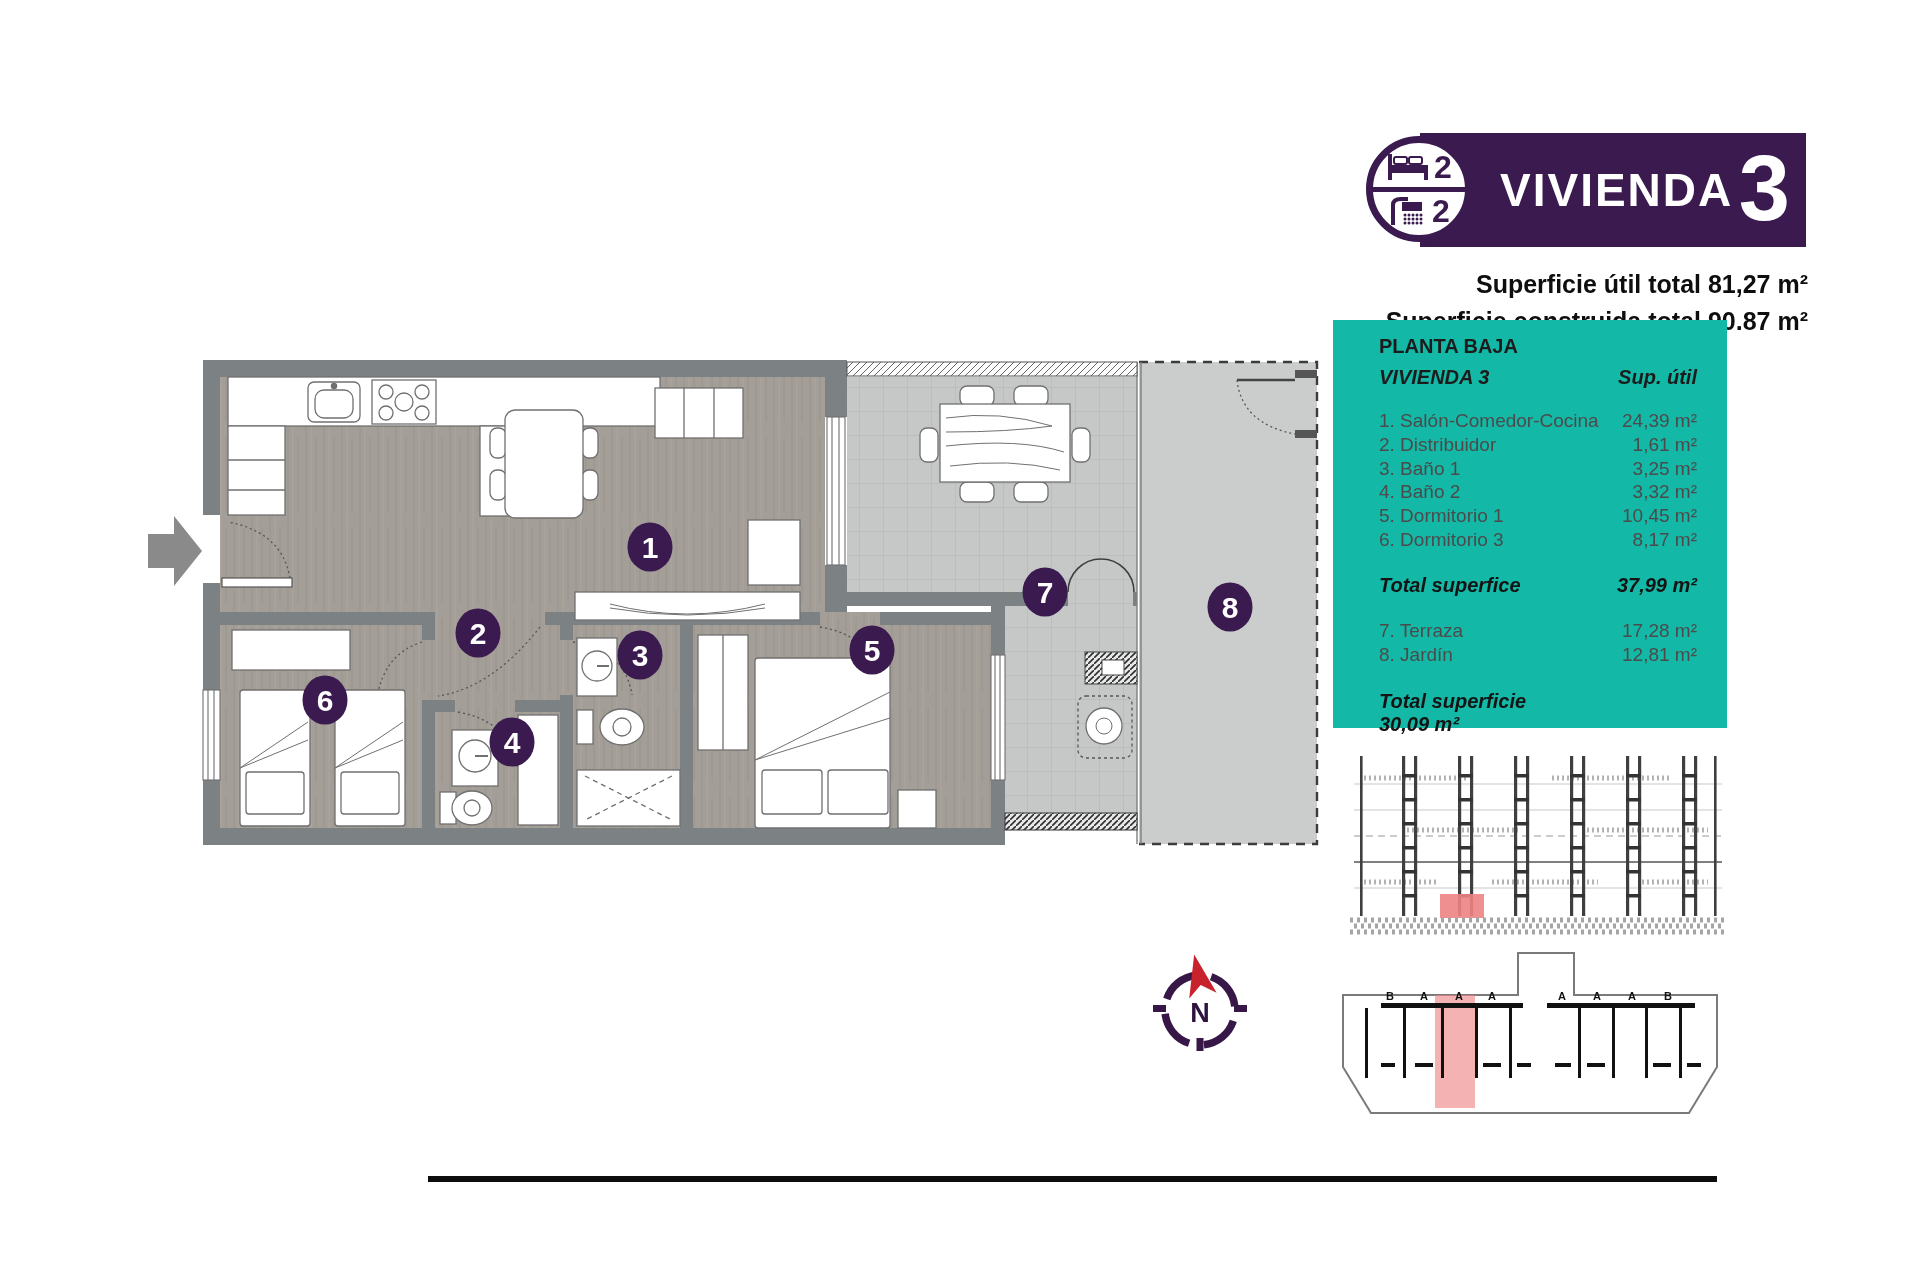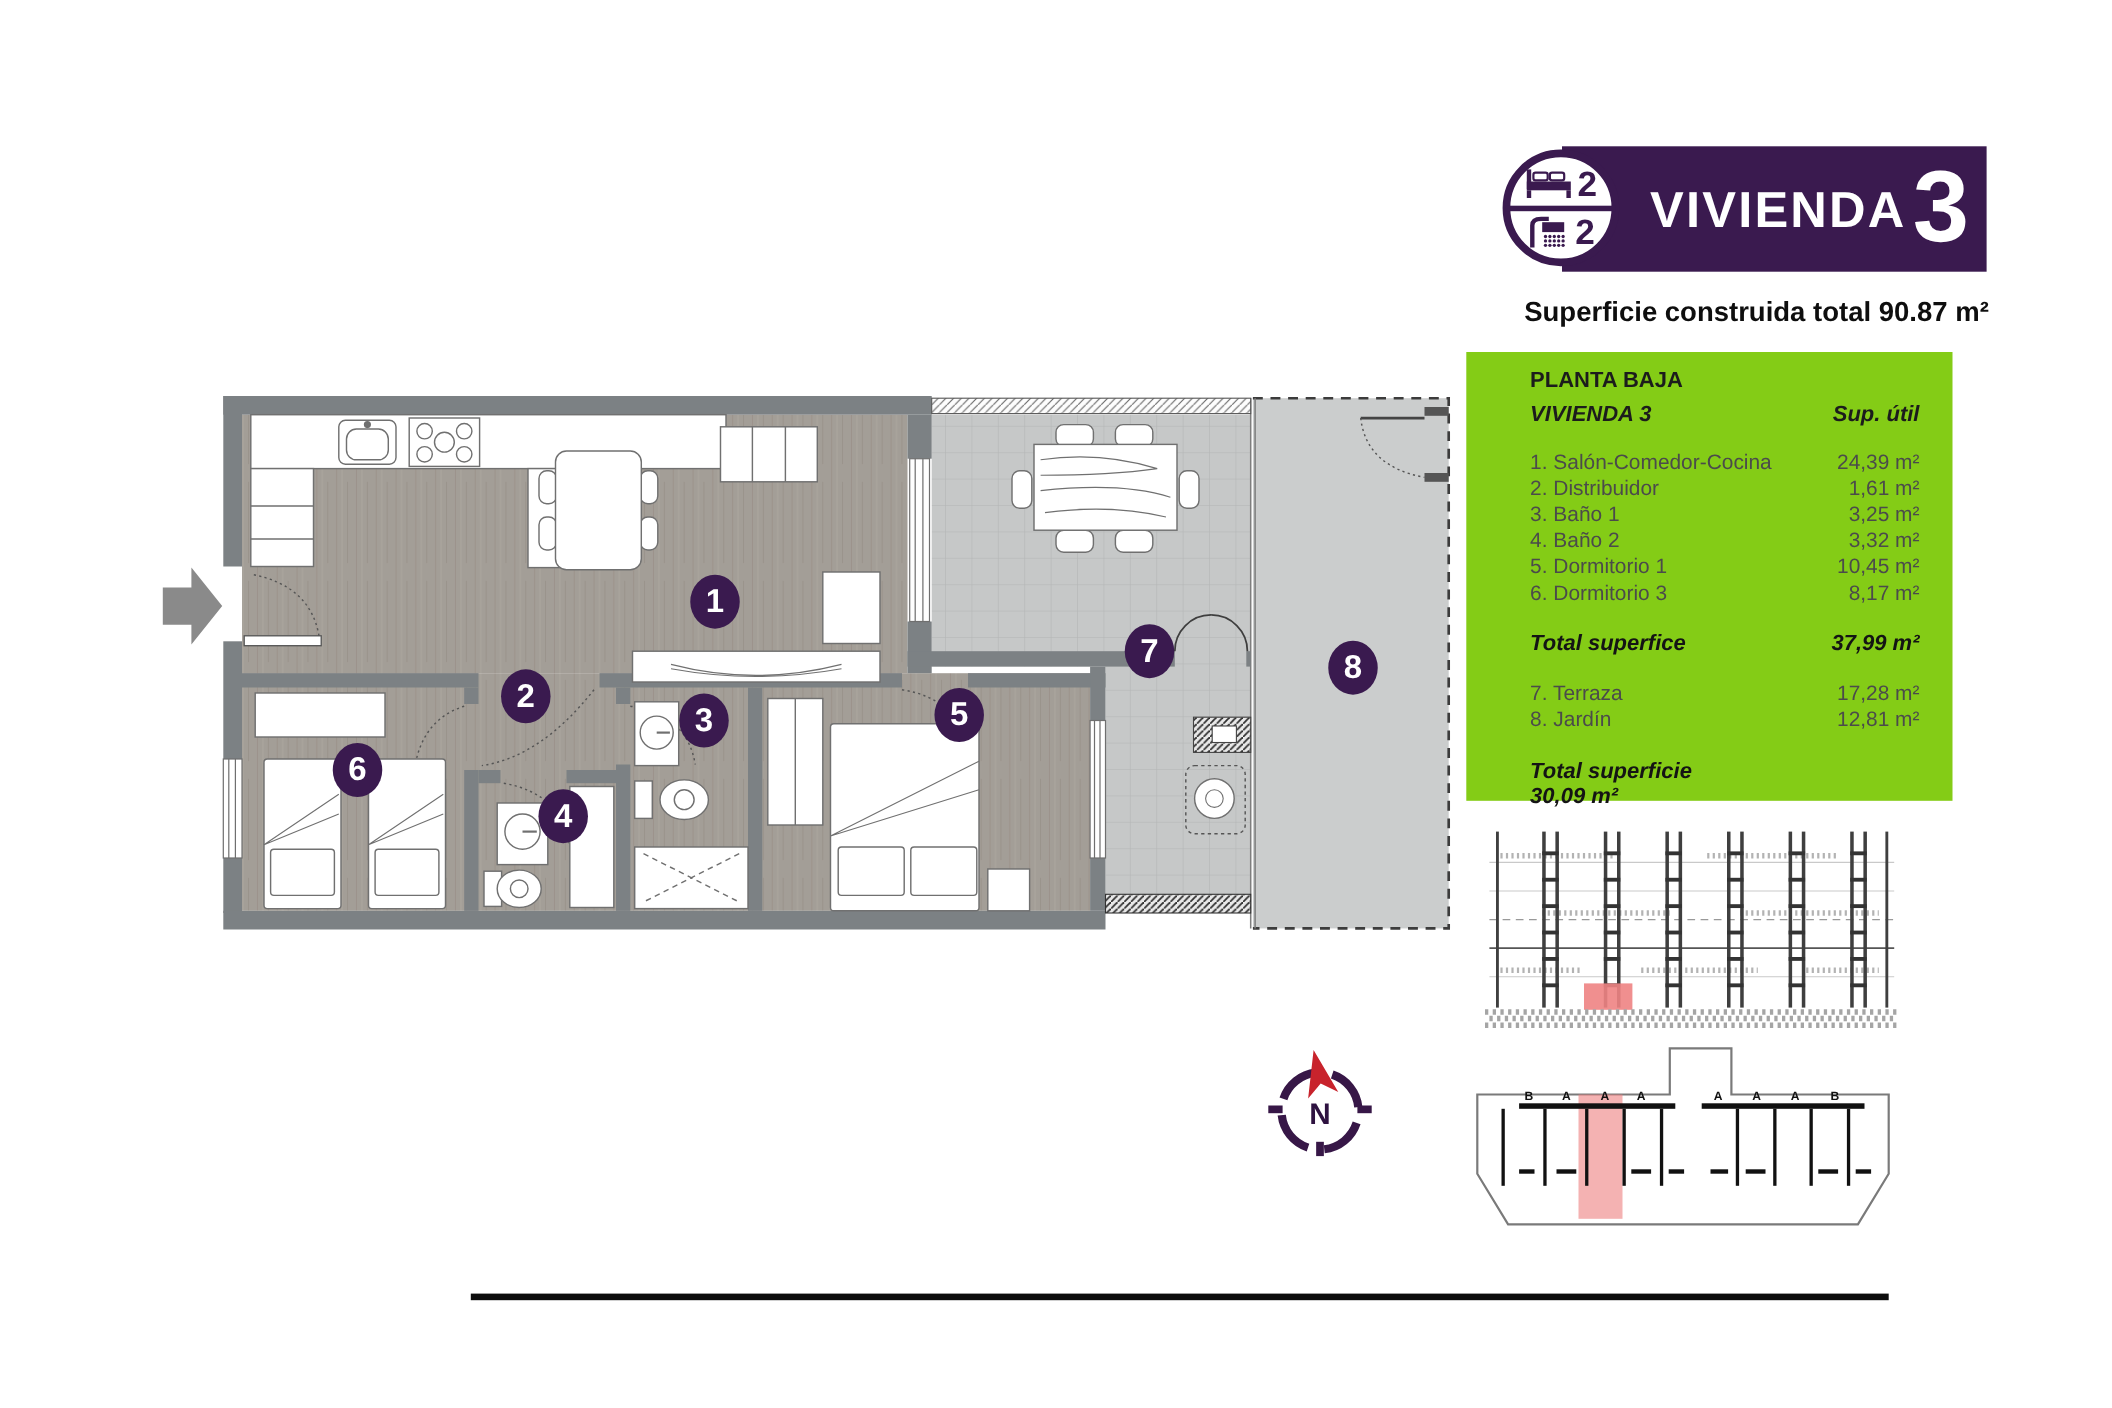--- a/index.html
+++ b/index.html
@@ -14,21 +14,21 @@
   .badge-half{position:absolute;left:0;width:100%;height:46px;display:flex;align-items:center;justify-content:center;gap:4px;}
   .badge-half.top{top:1px;}
   .badge-half.bot{bottom:1px;}
   .badge-div{position:absolute;left:-4px;top:44px;width:100px;height:5px;background:#3a1a4f;}
   .badge-num{color:#3a1a4f;font-weight:bold;font-size:32px;line-height:32px;}
 
   
   .surface{left:1100px;top:266px;width:708px;text-align:right;font-weight:bold;font-size:25px;color:#0e0e0e;line-height:37px;}
 
   
-  .panel{left:1333px;top:320px;width:442px;height:408px;background:#84cc16;box-sizing:border-box;padding:14px 30px 0 58px;color:#1c1c1c;}
+  .panel{left:1333px;top:320px;width:394px;height:408px;background:#14b8a6;box-sizing:border-box;padding:14px 30px 0 46px;color:#1c1c1c;}
   .p-head{font-weight:bold;font-size:20px;line-height:25px;}
   .p-sub{display:flex;justify-content:space-between;font-weight:bold;font-style:italic;font-size:20px;line-height:24px;margin-top:6px;}
   .p-rooms{margin-top:20px;}
   .p-row{display:flex;justify-content:space-between;font-size:19px;line-height:23.8px;color:#4b4b4b;}
   .p-total{display:flex;justify-content:space-between;font-weight:bold;font-style:italic;font-size:20px;color:#141414;}
   .t1{margin-top:22px;} .p-out{margin-top:22px;} .t2{margin-top:24px;flex-direction:column;}
 
   
   .num-badge{width:45px;height:49px;border-radius:50%;background:#3a1a4f;color:#fff;font-weight:bold;font-size:30px;display:flex;align-items:center;justify-content:center;transform:translate(-50%,-50%);z-index:5;}
 
@@ -306,20 +306,21 @@
             <circle cx="25" cy="27" r="1.5"></circle>
             <circle cx="29" cy="27" r="1.5"></circle>
             <circle cx="33" cy="27" r="1.5"></circle>
         </g>
       </svg>
       <span class="badge-num">2</span>
     </div>
   </div>
 
   <div class="abs surface">
+    <div>Superficie útil total 81,27 m²</div>
     <div>Superficie construida total 90.87 m²</div>
   </div>
 
   <div class="abs panel">
     <div class="p-head">PLANTA BAJA</div>
     <div class="p-sub">
       <span>VIVIENDA 3</span>
       <span>Sup. útil</span>
     </div>
     <div class="p-rooms">

